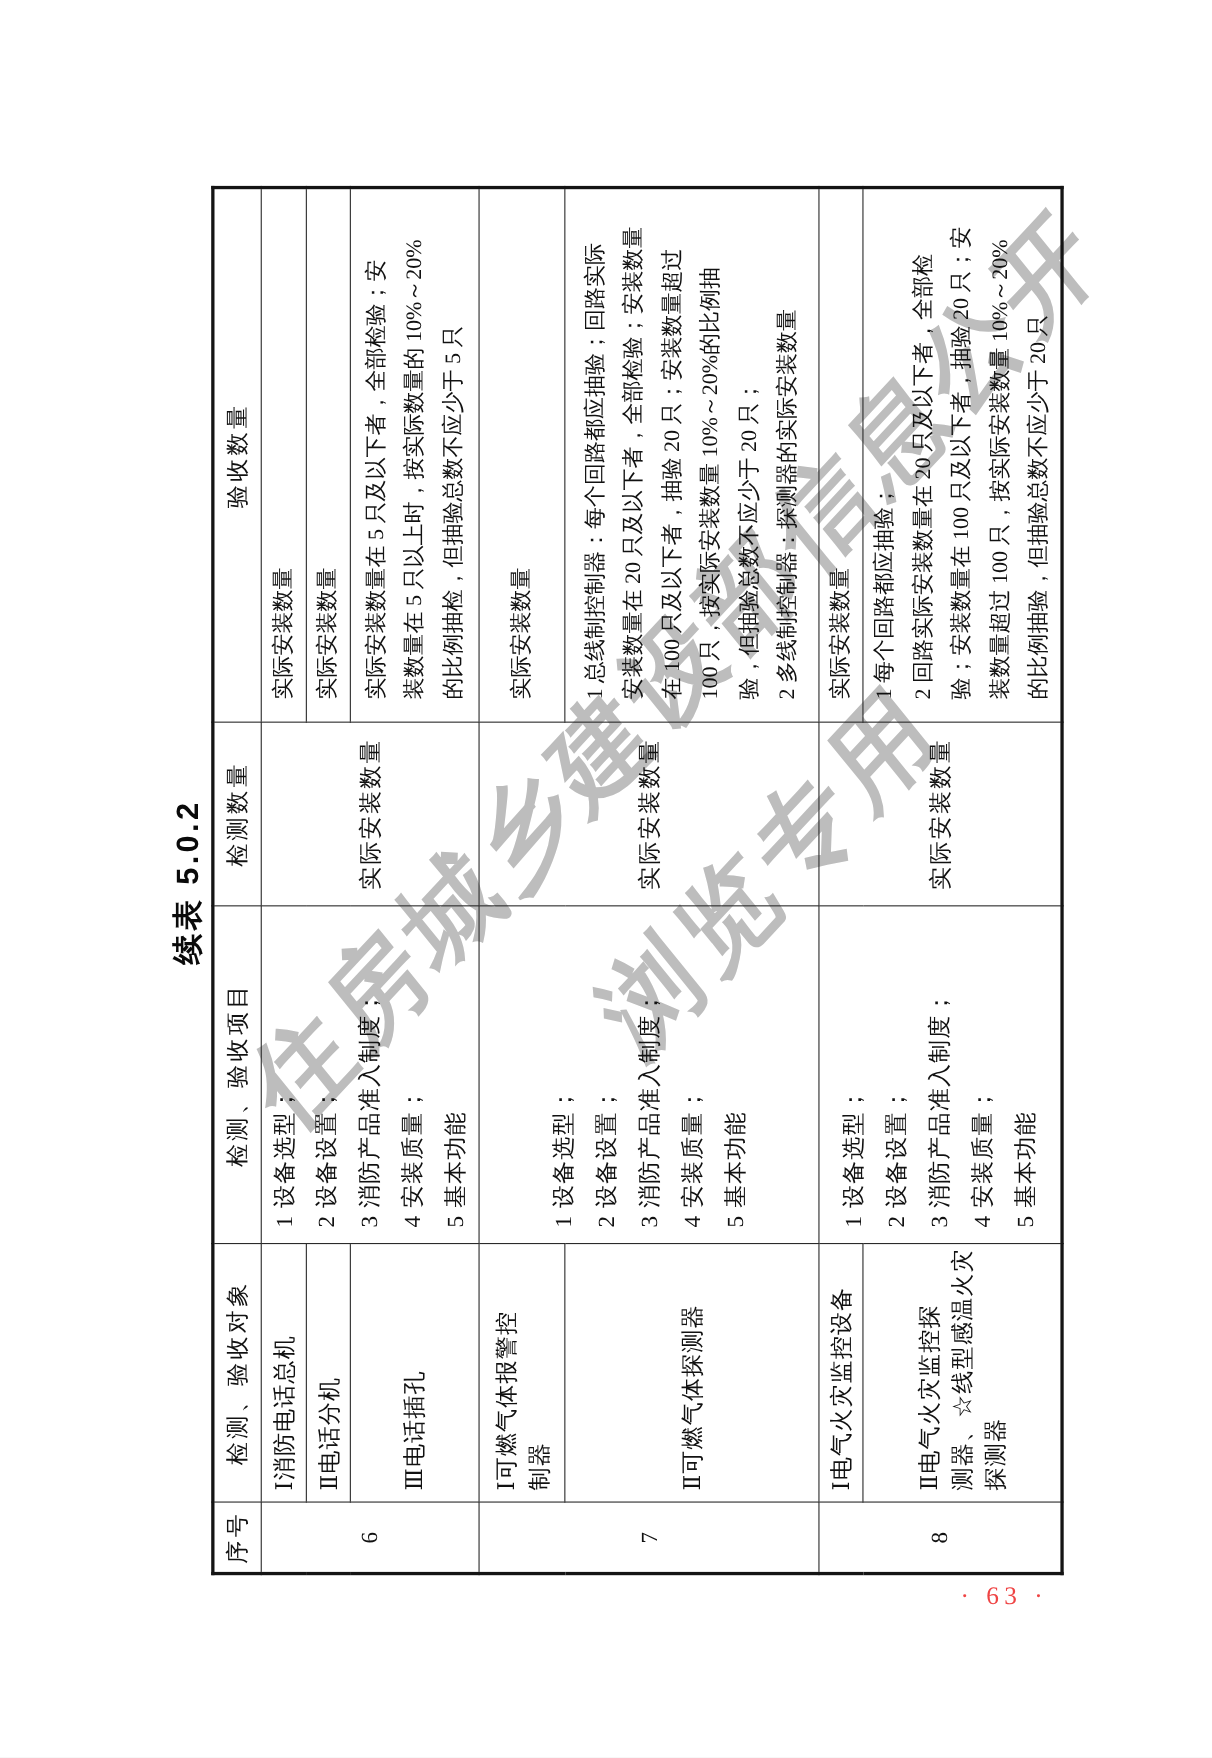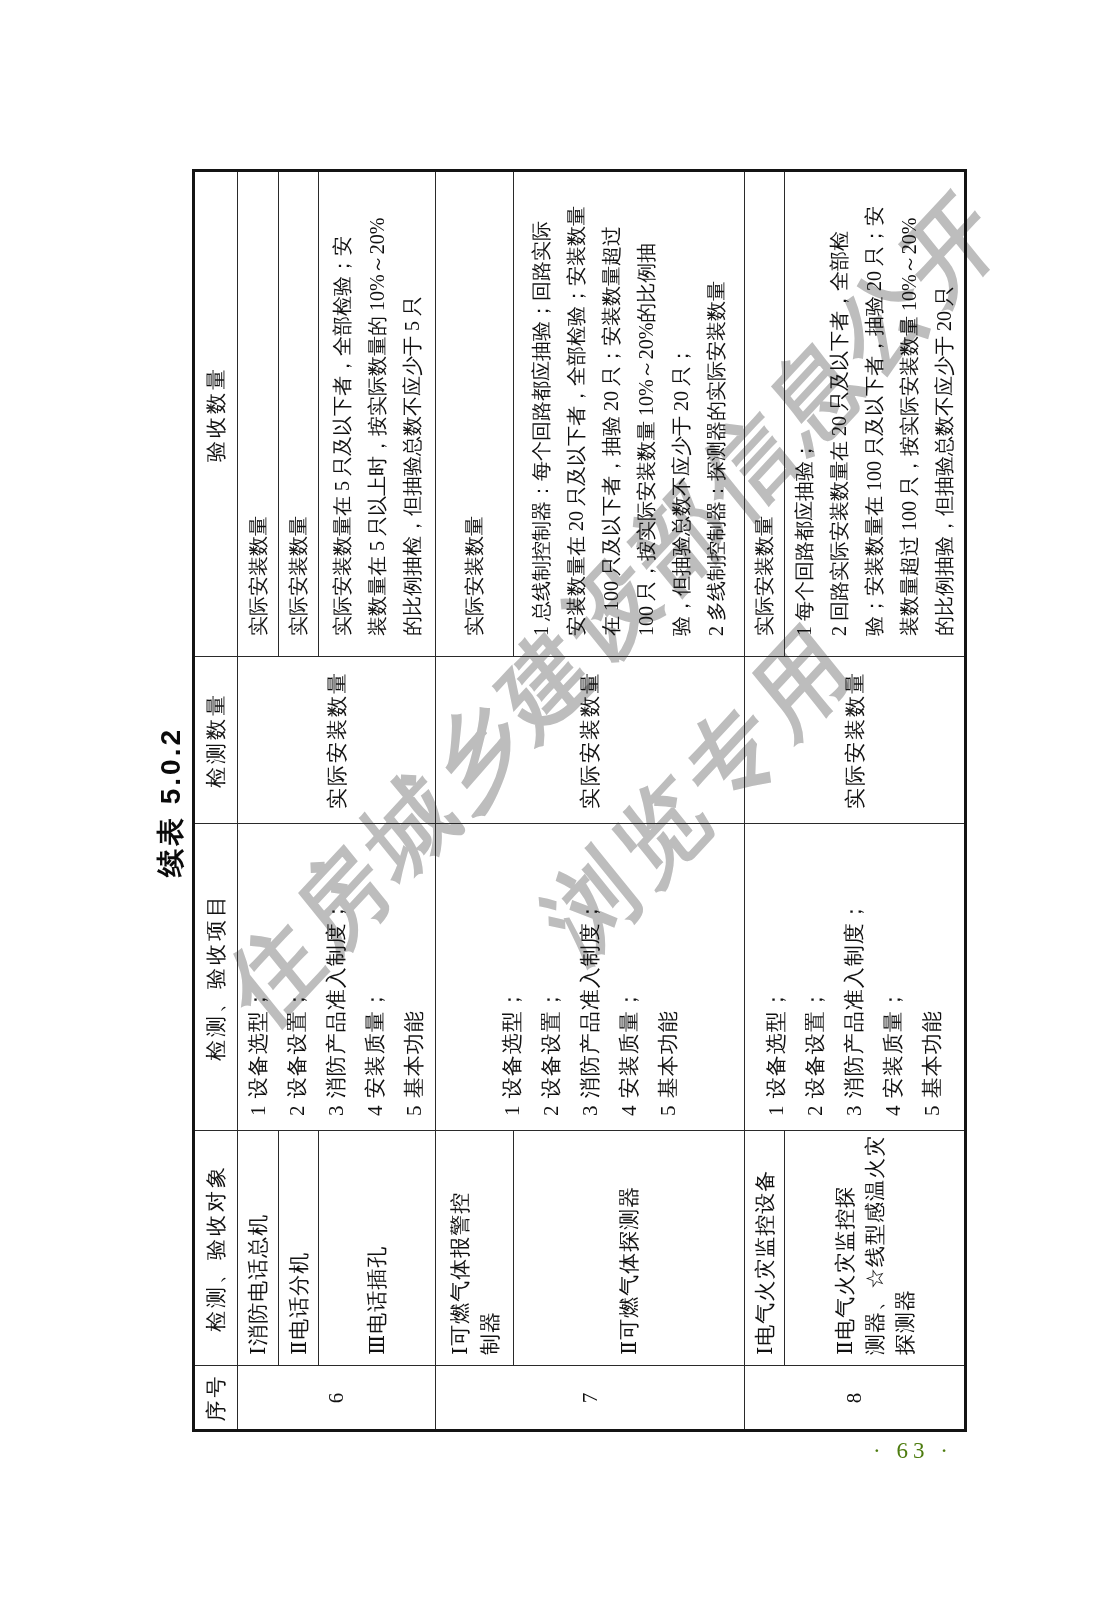--- a/index.html
+++ b/index.html
@@ -116,21 +116,21 @@
 
   
   .pageno{
     position:absolute;
     left:858px;top:1438px;
     width:110px;
     text-align:center;
     font-size:23px;
     letter-spacing:5px;
     z-index:2;
-    color:#4d7c0f;
+    color:#ef4444;
   }
 </style>
 </head>
 <body>
 
 <div class="page">
 
   <div class="watermark wm1">住房城乡建设部信息公开</div>
   <div class="watermark wm2">浏览专用</div>
 

